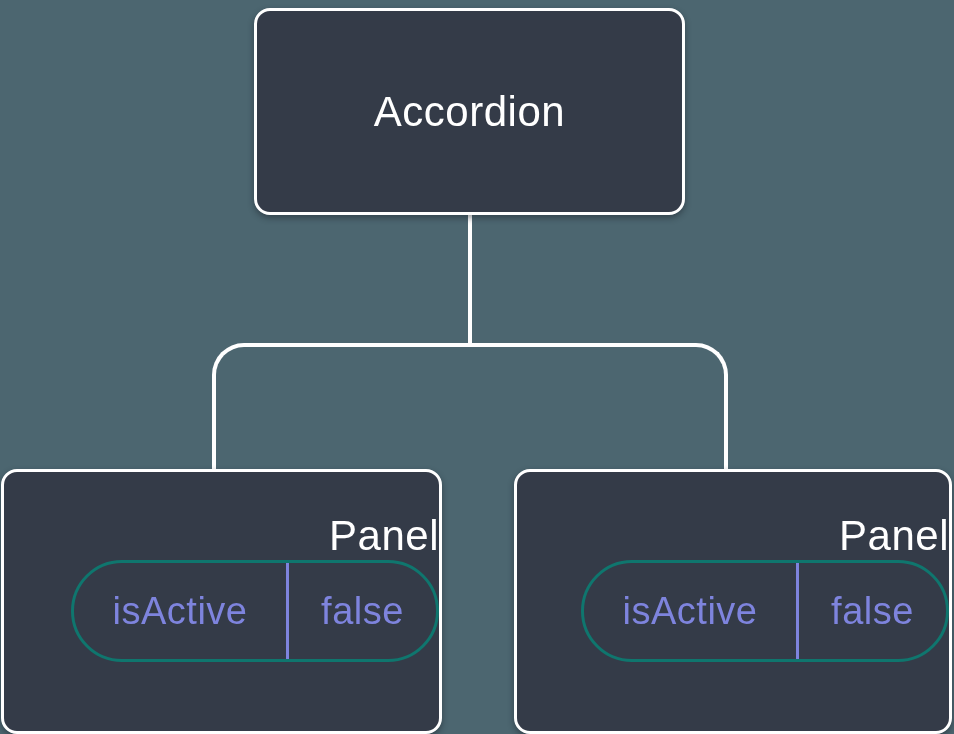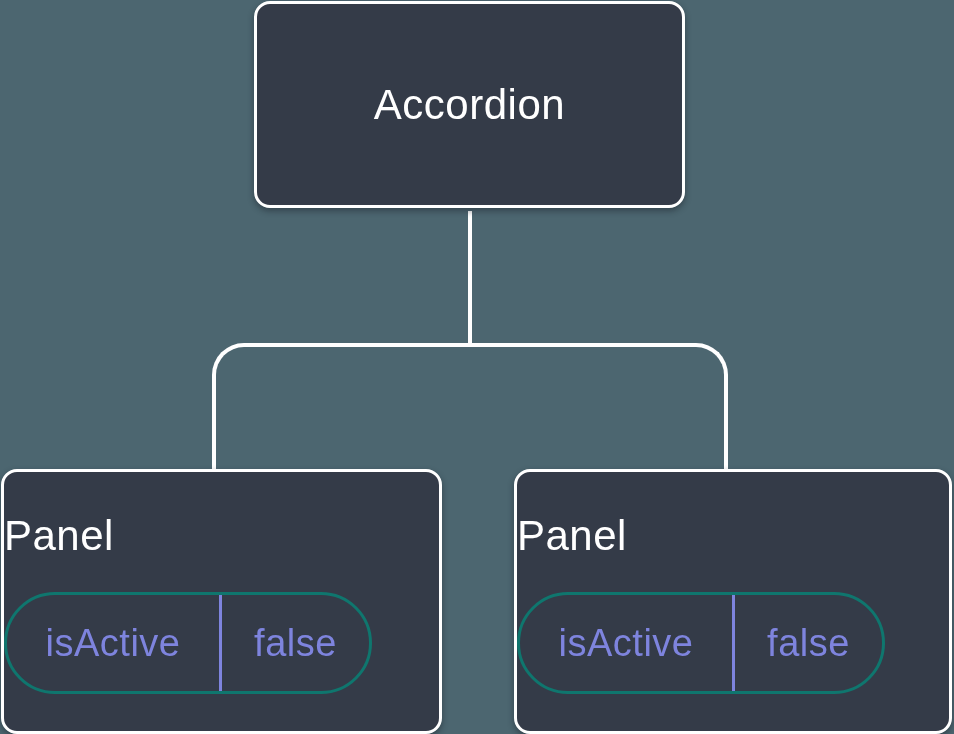--- a/index.html
+++ b/index.html
@@ -12,39 +12,39 @@
     position:absolute; box-sizing:border-box;
     background:#343B48;
     border:3px solid #FFFFFF; border-radius:16px;
     box-shadow:0 3px 6px rgba(22,27,36,0.45);
   }
   .node-label {
     color:#FFFFFF; font-size:42px; font-weight:500; letter-spacing:0.5px;
     line-height:48px; white-space:nowrap;
   }
   #root-node {
-    left:254px; top:1px; width:431px; height:207px;
+    left:254px; top:8px; width:431px; height:207px;
     display:flex; align-items:center; justify-content:center;
   }
   
   #connector-stem {
     position:absolute; left:468px; top:211px; width:4px; height:134px;
     background:#FFFFFF;
   }
   #connector-branch {
     position:absolute; box-sizing:border-box;
     left:212px; top:343px; width:516px; height:127px;
     border:4px solid #FFFFFF; border-bottom:none;
     border-radius:32px 32px 0 0;
   }
   
   .panel-node {
     top:469px; height:265px;
-    display:flex; flex-direction:column; align-items:flex-start;
-    padding-top:40px; gap:32px;
+    display:flex; flex-direction:column; align-items:flex-end;
+    padding-top:40px; 
   }
   #panel-node-0 { left:1px;  width:441px; }
   #panel-node-1 { left:514px; width:438px; }
   
   .prop-pill {
     box-sizing:border-box; width:368px; height:102px;
     border:3px solid #0f766e; border-radius:51px;
     display:flex; align-items:stretch;
   }
   .prop-cell-name {

